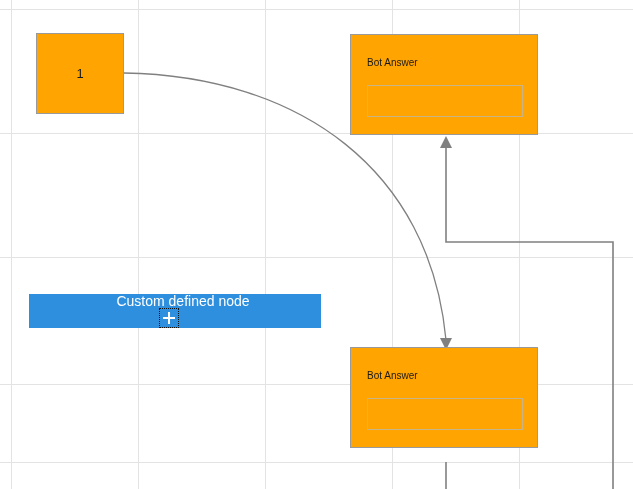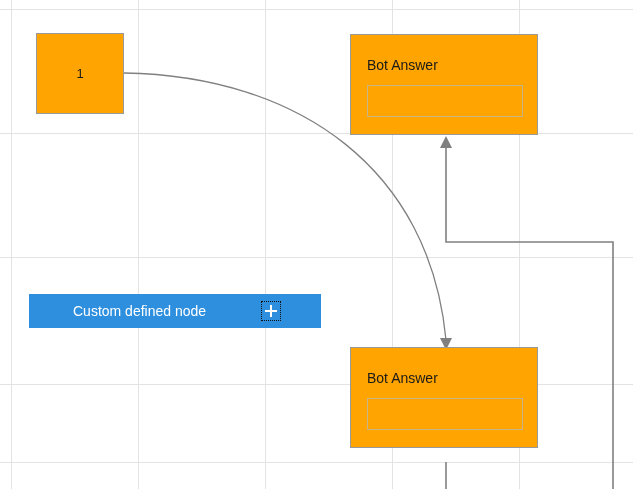--- a/index.html
+++ b/index.html
@@ -71,21 +71,21 @@
     width: 188px;
     height: 101px;
     padding: 0;
   }
   #node-bot-top { top: 34px; }
   #node-bot-bottom { top: 347px; }
   .node-title {
     position: absolute;
     left: 16px;
     top: 23px;
-    font-size: 14px;
+    font-size: 10px;
     color: #1a1a1a;
     line-height: 1;
     white-space: nowrap;
   }
   .node-body-box {
     position: absolute;
     left: 16px;
     top: 50px;
     width: 156px;
     height: 32px;
@@ -96,22 +96,23 @@
   #custom-node-bar {
     position: absolute;
     left: 29px;
     top: 294px;
     width: 292px;
     height: 34px;
     background: #2E8FDE;
     display: flex;
     align-items: center;
     box-sizing: border-box;
-    padding-left: 44px;
+    padding-left: 28px;
     padding-right: 12px;
+    flex-direction: column;
   }
   #custom-node-label {
     color: #ffffff;
     font-size: 14px;
     line-height: 1;
     flex: 1 1 auto;
     white-space: nowrap;
   }
   #custom-node-add {
     position: relative;

